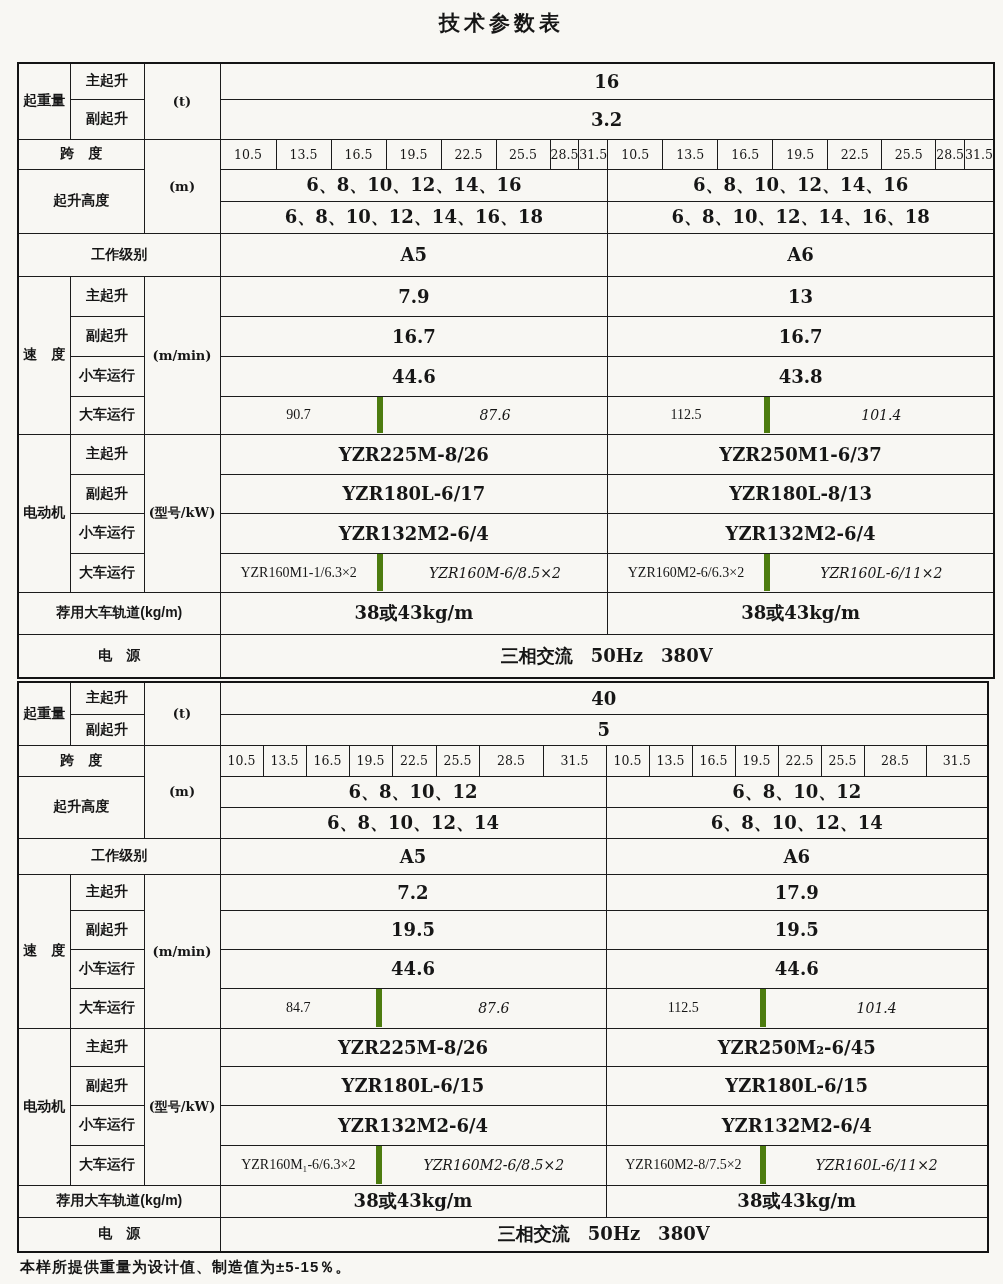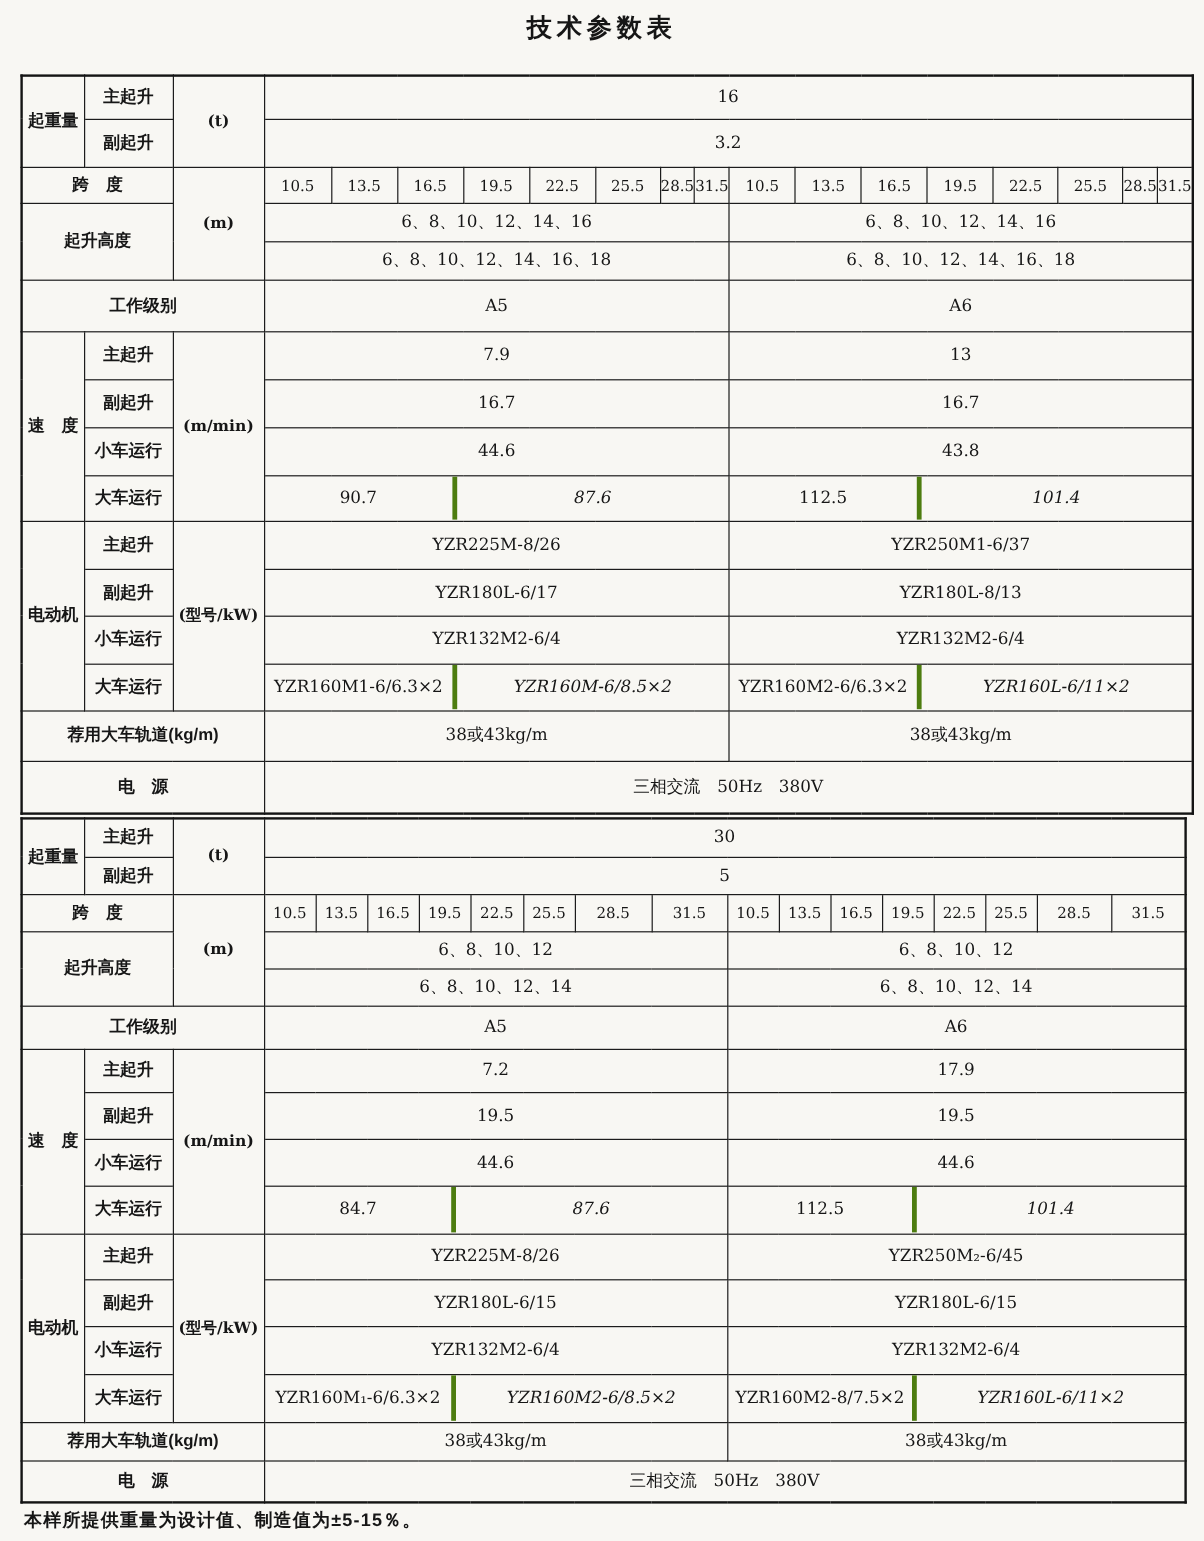--- a/index.html
+++ b/index.html
@@ -30,27 +30,27 @@
     overflow:hidden;
     white-space:nowrap;
   }
   td.lbl{
     font-family:"Liberation Sans",sans-serif;
     font-weight:bold;font-size:14px;
     white-space:pre;
   }
   td.unit{font-weight:bold;font-size:13px;}
   td.span-cell{font-size:12.5px;}
-  td.val{font-size:14px;}
+  td.val{font-size:18px;font-weight:bold;}
   td.split{padding:0;}
   .splitwrap{display:flex;width:100%;height:100%;}
   .split-l{
     width:40.4%;min-width:40.4%;
-    border-right:4px solid #4d7c0f;
-    display:flex;align-items:center;justify-content:center;
+    border-right:6px solid #4d7c0f;
+    display:flex;align-items:center;justify-content:center;font-family:Liberation Serif, serif;
   }
   .split-r{flex:1;display:flex;align-items:center;justify-content:center;font-style:italic;}
   .footnote{
     position:absolute;left:20px;top:1258px;
     font-size:15px;font-weight:bold;letter-spacing:1px;
   }
 </style>
 </head>
 <body>
 
@@ -169,21 +169,21 @@
   </tr>
   <tr style="height:40px">
     <td class="lbl">小车运行</td>
     <td class="val" colspan="8">YZR132M2-6/4</td>
     <td class="val" colspan="8">YZR132M2-6/4</td>
   </tr>
   <tr style="height:39px">
     <td class="lbl">大车运行</td>
     <td class="split" colspan="8">
       <div class="splitwrap" style="min-height:37px">
-        <div class="split-l">YZR160M1-6/6.3×2</div>
+        <div class="split-l">YZR160M1-1/6.3×2</div>
         <div class="split-r">YZR160M-6/8.5×2</div>
       </div>
     </td>
     <td class="split" colspan="8">
       <div class="splitwrap" style="min-height:37px">
         <div class="split-l">YZR160M2-6/6.3×2</div>
         <div class="split-r">YZR160L-6/11×2</div>
       </div>
     </td>
   </tr>
@@ -219,21 +219,21 @@
       <col style="width:43px">
       <col style="width:43px">
       <col style="width:62px">
       <col style="width:62px">
   </colgroup>
   <tbody>
       <tr style="height:32px">
     <td class="lbl" rowspan="2">起重量</td>
     <td class="lbl">主起升</td>
     <td class="unit" rowspan="2">(t)</td>
-    <td class="val" colspan="16">30</td>
+    <td class="val" colspan="16">40</td>
   </tr>
   <tr style="height:31px">
     <td class="lbl">副起升</td>
     <td class="val" colspan="16">5</td>
   </tr>
   <tr style="height:31px">
     <td class="lbl" colspan="2">跨　度</td>
     <td class="unit" rowspan="3">(m)</td>
     <td class="span-cell">10.5</td>
     <td class="span-cell">13.5</td>

